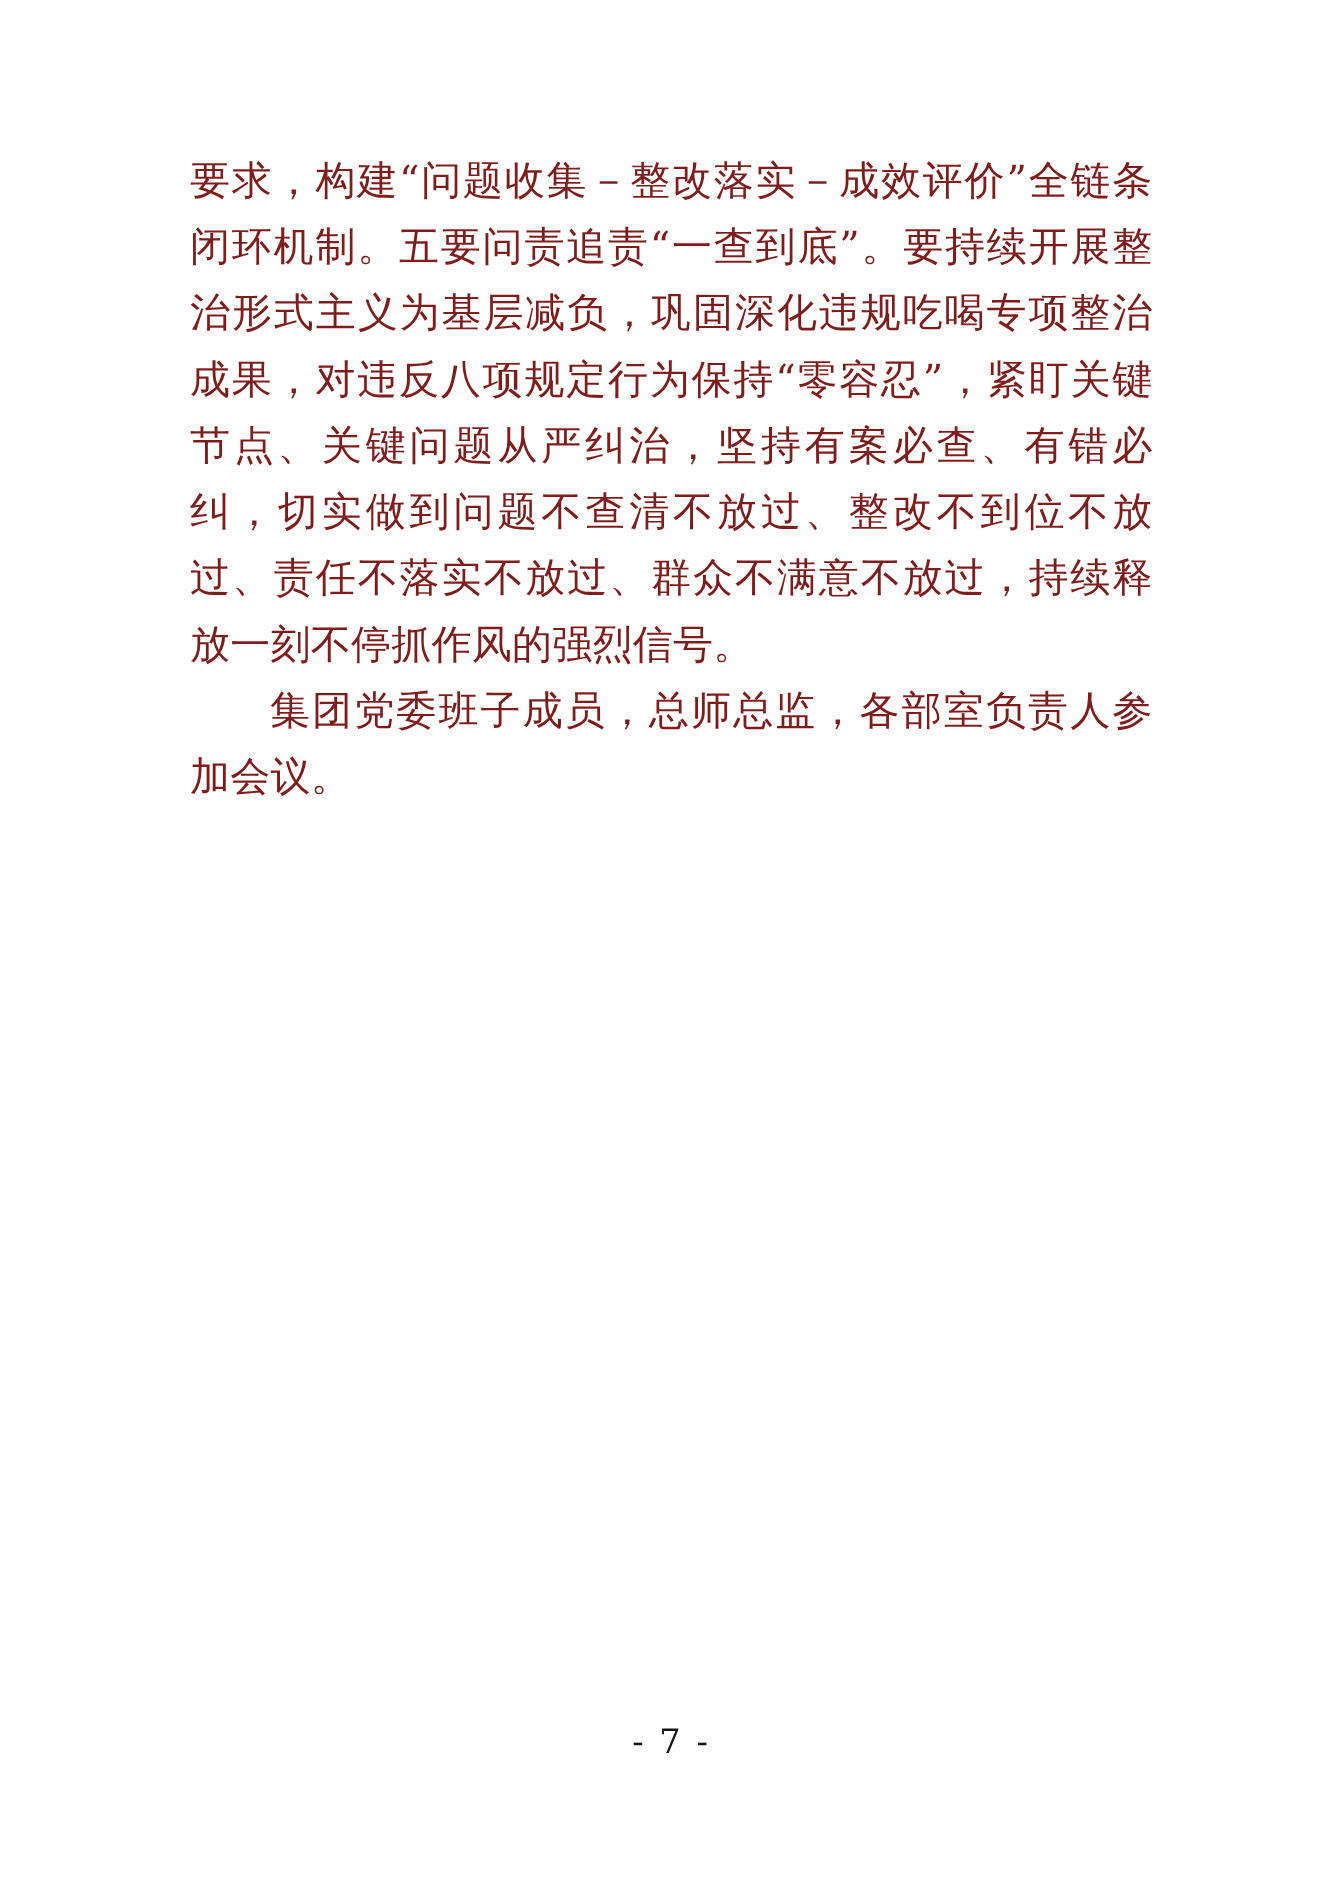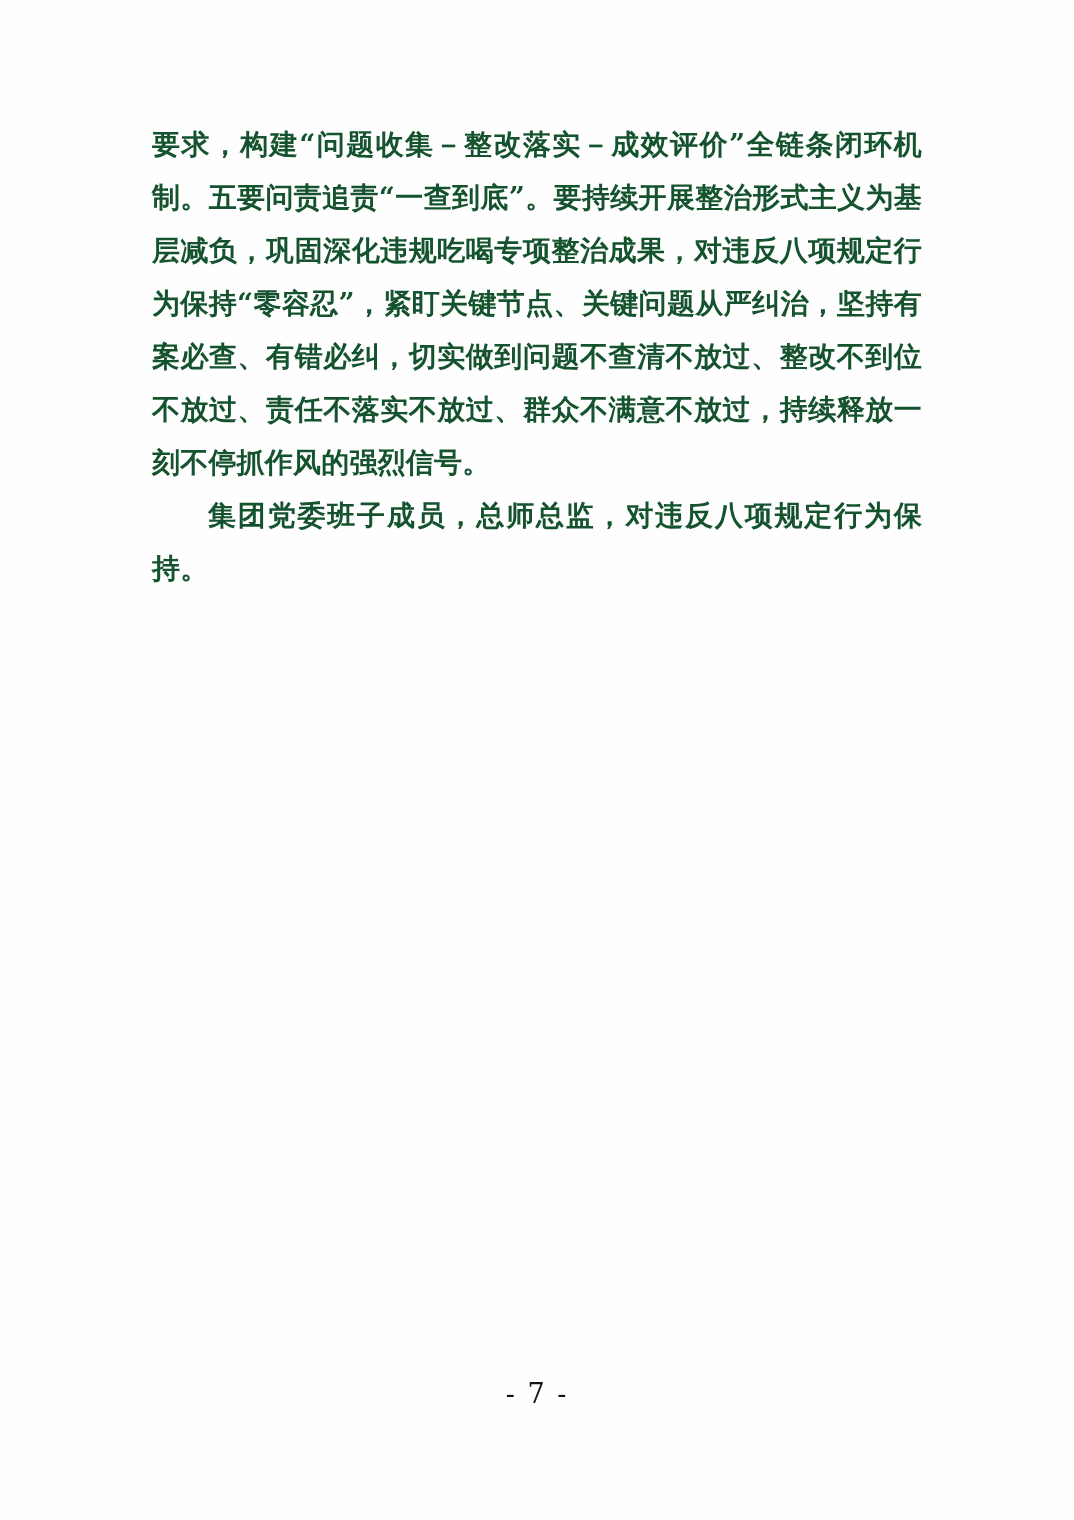--- a/index.html
+++ b/index.html
@@ -23,29 +23,28 @@
     height: 1520px;
     background: #fefefe;
   }
   .content {
     position: absolute;
     left: 152px;
     top: 118px;
     width: 770px;
   }
   .para {
-    font-size: 28px;
+    font-size: 32px;
     line-height: 53px;
     text-align: justify;
     text-justify: inter-ideograph;
     letter-spacing: 0.2px;
     margin: 0 0 0 0;
-    color: #14532d;
+    color: #7f1d1d;
     font-family: "DejaVu Serif", "Liberation Serif", serif;
-    font-weight: bold;
   }
   .para.indent {
     text-indent: 2em;
   }
   .footer {
     position: absolute;
     left: 0;
     top: 1378px;
     width: 1074px;
     text-align: center;
@@ -57,20 +56,20 @@
     font-family: "DejaVu Serif", "Liberation Serif", serif;
   }
 </style>
 </head>
 <body>
 
 <div class="page">
 
   <div class="content">
     <p class="para">要求，构建“问题收集－整改落实－成效评价”全链条闭环机制。五要问责追责“一查到底”。要持续开展整治形式主义为基层减负，巩固深化违规吃喝专项整治成果，对违反八项规定行为保持“零容忍”，紧盯关键节点、关键问题从严纠治，坚持有案必查、有错必纠，切实做到问题不查清不放过、整改不到位不放过、责任不落实不放过、群众不满意不放过，持续释放一刻不停抓作风的强烈信号。</p>
-    <p class="para indent">集团党委班子成员，总师总监，对违反八项规定行为保持。</p>
+    <p class="para indent">集团党委班子成员，总师总监，各部室负责人参加会议。</p>
   </div>
 
   <div class="footer">
     <span class="page-number">- 7 -</span>
   </div>
 
 </div>
 
 </body></html>

